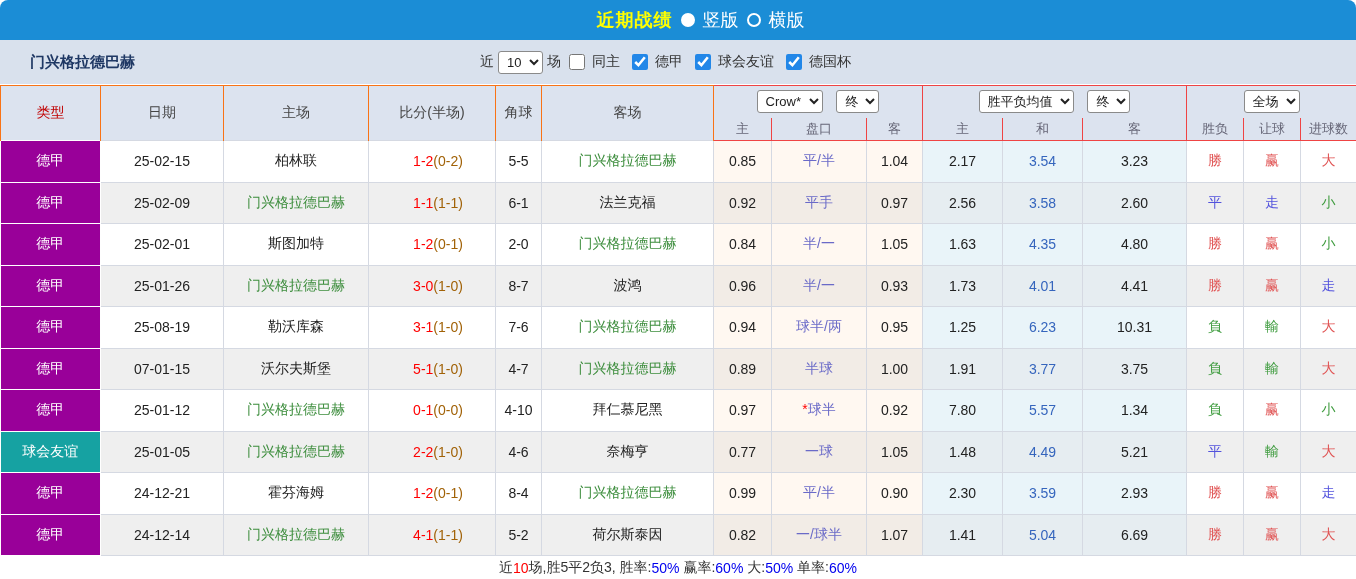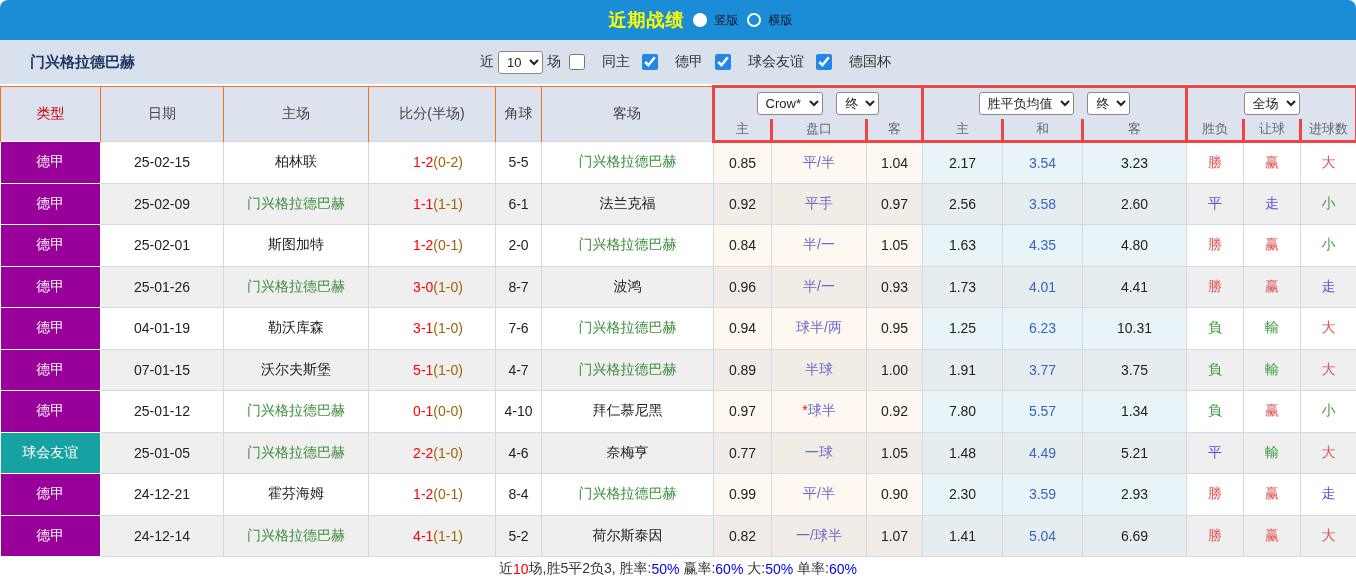--- a/index.html
+++ b/index.html
@@ -7,40 +7,40 @@
   .page { width:1356px; height:579px; overflow:hidden; background:#fff; }
 
   
   .title-bar { height:40px; background:#1b8dd6; border-radius:8px 8px 0 0;
     display:flex; align-items:center; justify-content:center; }
   .title-group { display:flex; align-items:center; gap:8px; margin-left:45px; }
   .main-title { color:#ffff00; font-weight:bold; font-size:18px; letter-spacing:1px; }
   .radio-dot { display:inline-block; width:14px; height:14px; border-radius:50%;
     border:2px solid #fff; }
   .radio-dot.selected { background:#fff; }
-  .radio-label { color:#0f172a; font-size:12px; }
+  .radio-label { color:#ffffff; font-size:18px; }
 
   
   .filter-bar { height:45px; background:#d9e1ed; position:relative;
     display:flex; align-items:center; border-bottom:1px solid #fff; }
   .team-name { position:absolute; left:30px; color:#1f3864; font-weight:bold; font-size:15px; }
   .filter-controls { position:absolute; left:480px; display:flex; align-items:center;
     gap:4px; font-size:14px; color:#333; }
   .filter-controls select, .hdr-select {
     font-size:13px; color:#222; background:#fff; border:1px solid #8a8a8a;
     border-radius:3px; padding:2px 4px; font-family:inherit; }
   .cb { width:16px; height:16px; accent-color:#2287e8; margin:0 1px 0 8px; vertical-align:-3px; }
   .cb.first { margin-left:4px; }
-  .filter-label { margin-left:12px; }
+  .filter-label { margin-left:2px; }
 
   
   table { width:1356px; border-collapse:collapse; table-layout:fixed; }
   th, td { text-align:center; overflow:hidden; white-space:nowrap; }
   thead th { background:#dce3ef; color:#444; font-weight:normal; font-size:14px;
-    border:3px solid #ef4444; }
+    border:1px solid #ef4444; }
   thead tr.group-row th { height:32px; border-bottom:none; }
   thead tr.sub-row th { height:23px; font-size:13px; color:#667; border-top:none; }
   thead th.span-left { height:55px; border:1px solid #f97316; }
   thead th.type-hdr { color:#c00000; }
   .hdr-select { margin:0 5px; }
 
   tbody td { height:41.5px; font-size:14px; color:#222; border:1px solid #d5d9e2; background:#fff; }
   tbody tr:nth-child(even) td { background:#efefef; }
 
   td.type-cell { color:#fff; font-size:14px; border:1px solid #fff; border-left:none; }
@@ -237,21 +237,21 @@
       <td class="asia">0.93</td>
       <td class="euro">1.73</td>
       <td class="euro euro-draw">4.01</td>
       <td class="euro">4.41</td>
       <td class="result-cell c-red">勝</td>
       <td class="hr-cell c-red">赢</td>
       <td class="goals-cell c-blue">走</td>
     </tr>
         <tr>
       <td class="type-cell badge-purple">德甲</td>
-      <td>04-01-19</td>
+      <td>25-08-19</td>
       <td class="home-cell">勒沃库森</td>
       <td>
         <span class="score">3-1</span><span class="half">(1-0)</span>
       </td>
       <td>7-6</td>
       <td class="away-cell team-highlight">门兴格拉德巴赫</td>
       <td class="asia">0.94</td>
       <td class="asia handicap-cell">
         <span class="hdc">球半/两</span>
       </td>

